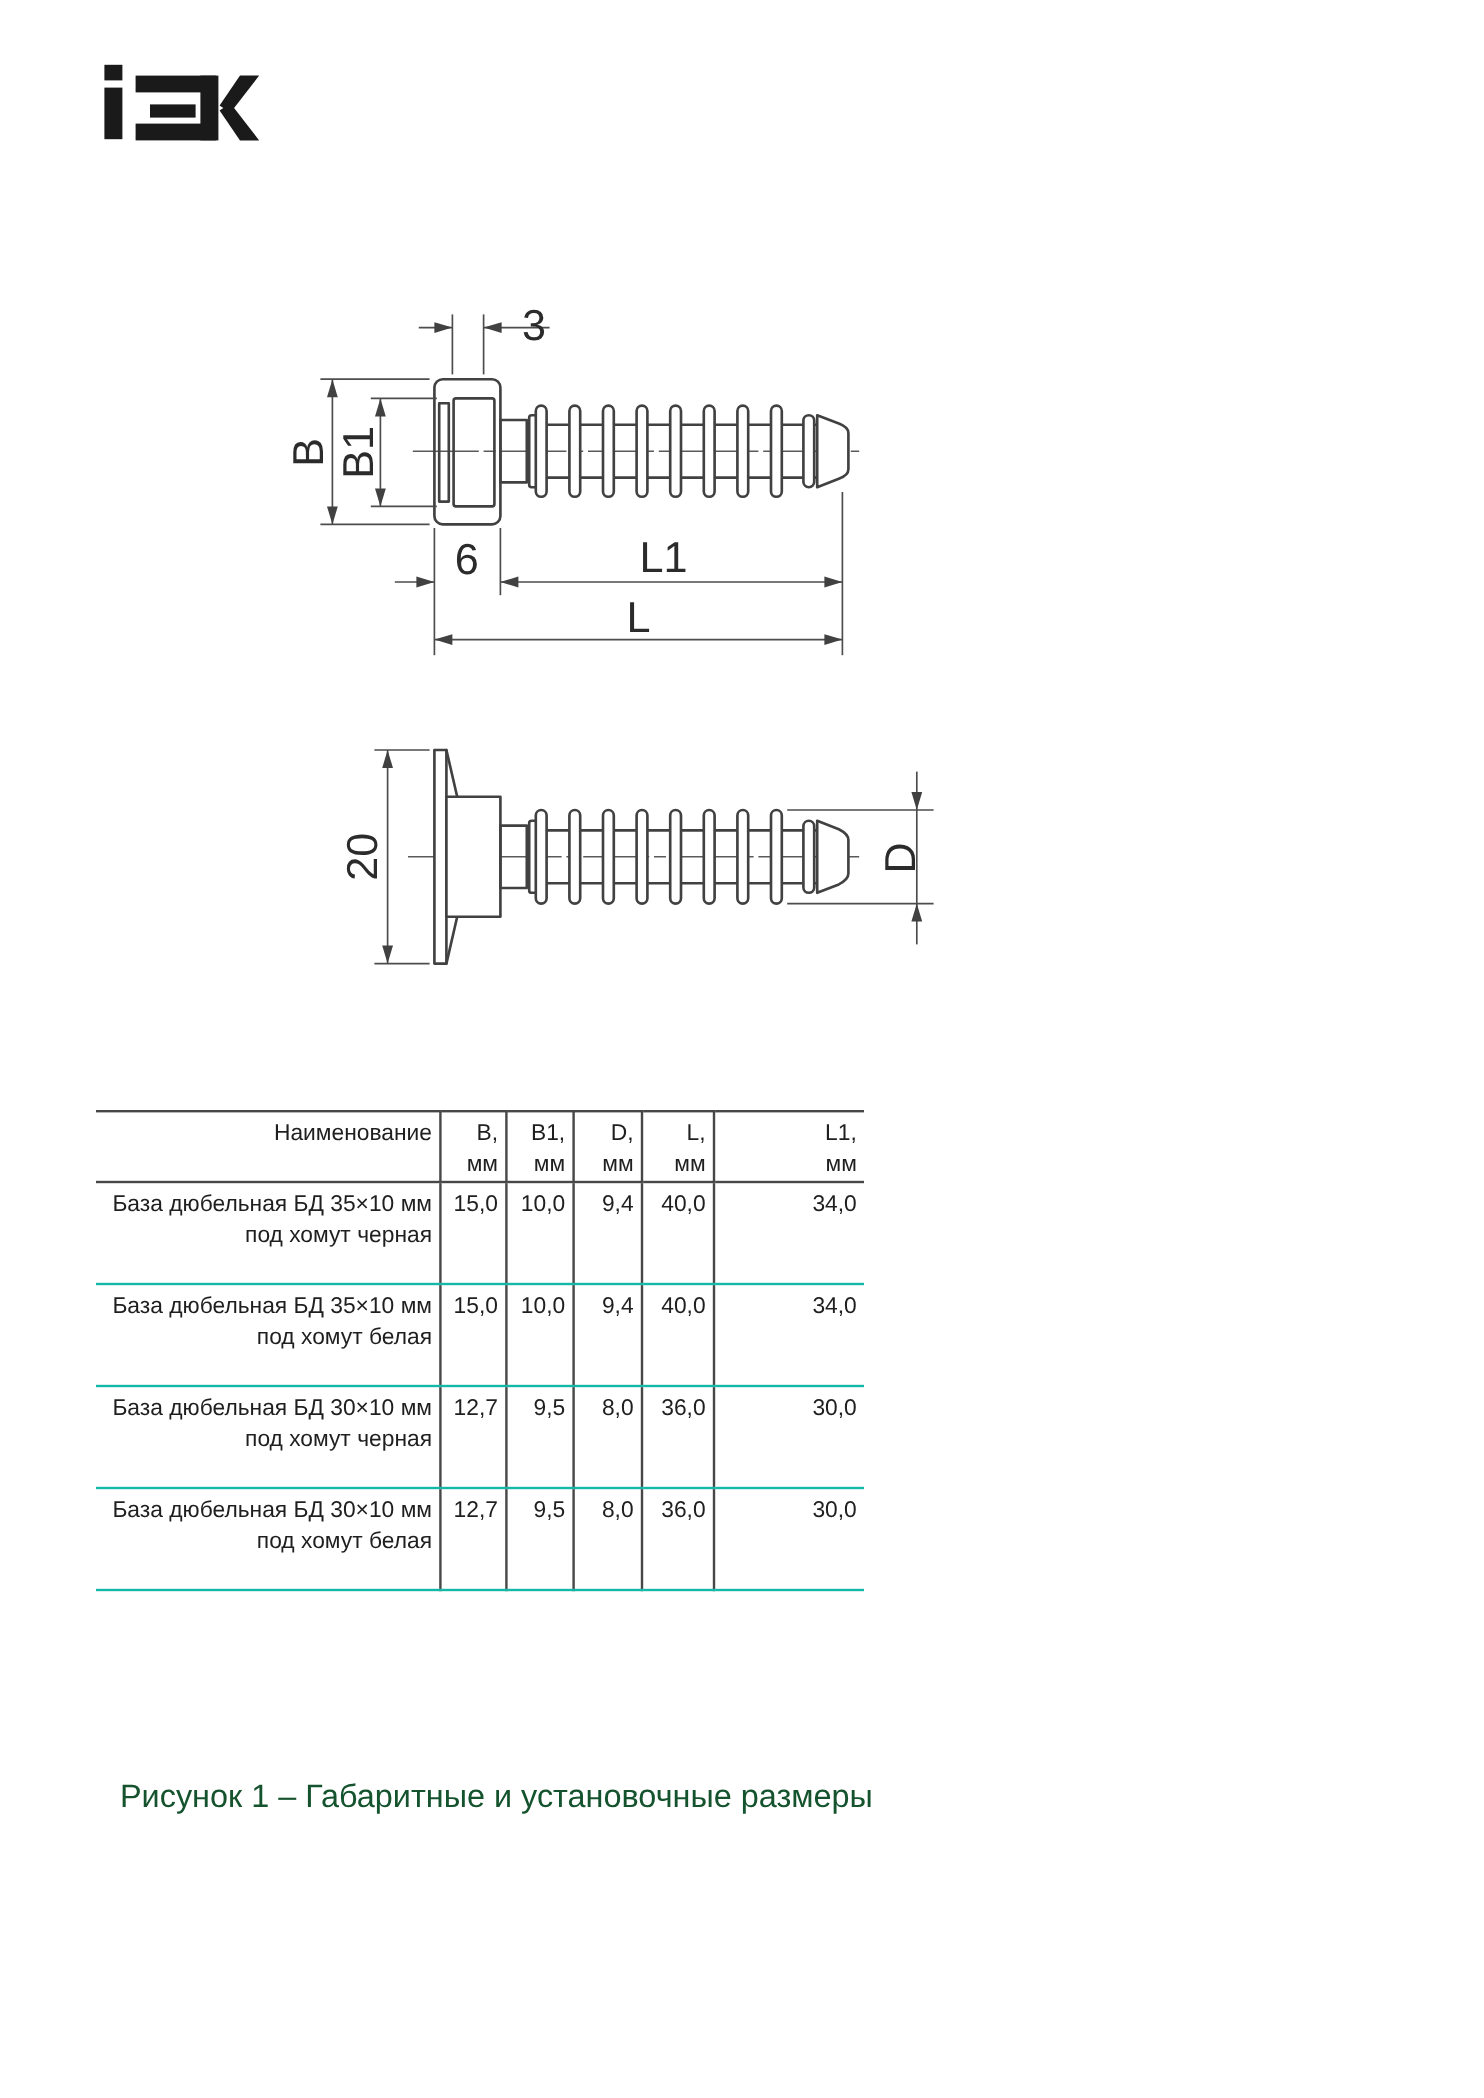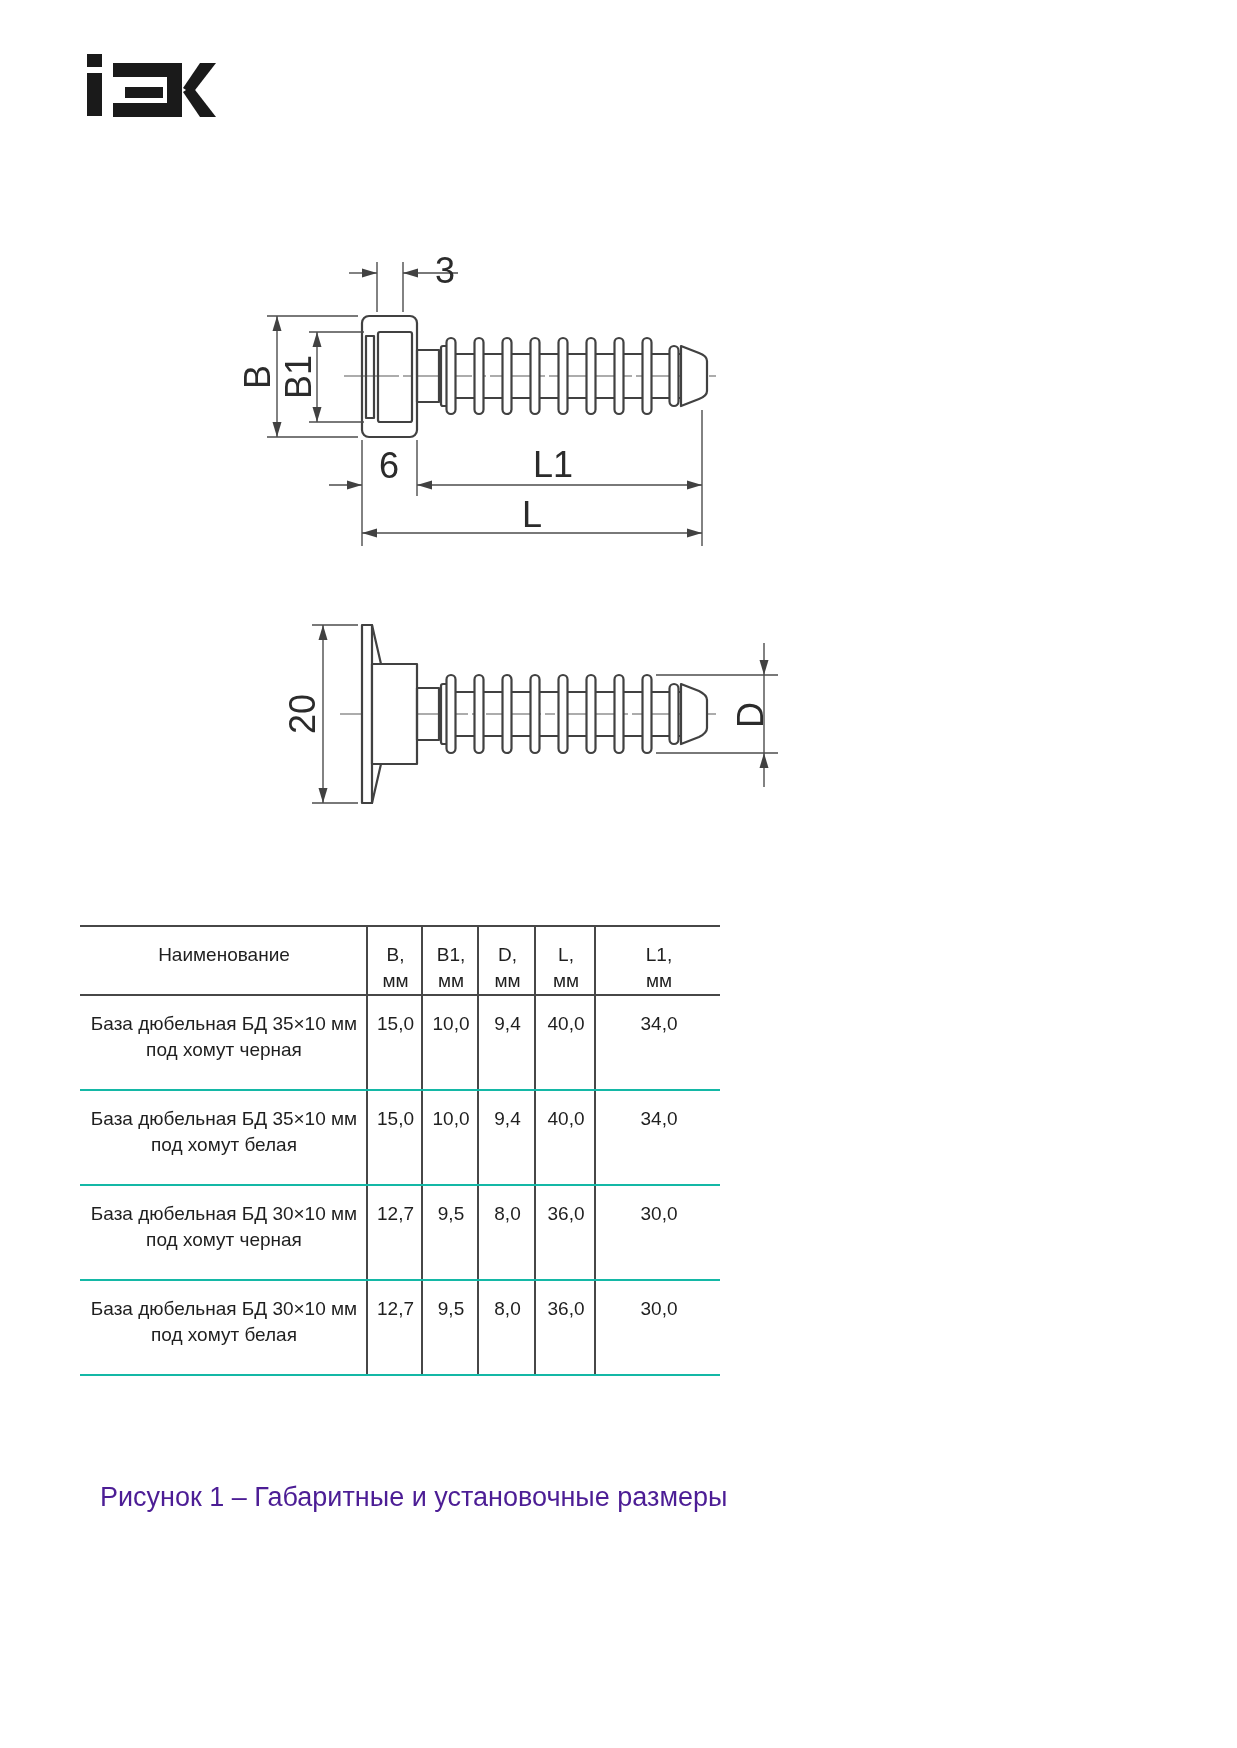--- a/index.html
+++ b/index.html
@@ -21,36 +21,36 @@
   .cl{stroke:#5a5a5a;stroke-width:1.2;fill:none;stroke-dasharray:55 4 10 4;}
   .arr{fill:#414141;stroke:none;}
   .dimtxt{font-family:"Liberation Sans", sans-serif;font-size:36px;fill:#2b2b2b;}
   
   #dims-table{
     position:absolute;left:80px;top:925px;
     border-collapse:collapse;table-layout:fixed;width:640px;
     font-size:19px;line-height:26px;color:#1f1f1f;
   }
   #dims-table th,#dims-table td{
-    vertical-align:top;text-align:center;font-weight:normal;
-    padding:15px 6px 0 8px;
+    vertical-align:top;text-align:right;font-weight:normal;
+    padding:5px 6px 0 8px;
   }
   #dims-table thead th{
     height:50px;
     border-top:2px solid #474747;
     border-bottom:2px solid #474747;
   }
   #dims-table tbody td{height:78px;border-bottom:2px solid #14b8a6;}
   #dims-table th:not(:last-child),#dims-table td:not(:last-child){
     border-right:2px solid #474747;
   }
   
   #caption{
     position:absolute;left:100px;top:1482px;
-    font-size:27px;color:#4c1d95;white-space:nowrap;
+    font-size:27px;color:#14532d;white-space:nowrap;
   }
 </style>
 </head>
 <body>
 
 <div id="page">
 
   <svg id="logo" viewBox="0 0 145 66" role="img" aria-label="IEK">
     <g fill="#1a1a1a">
       <rect x="2" y="2" width="15" height="13"></rect>

